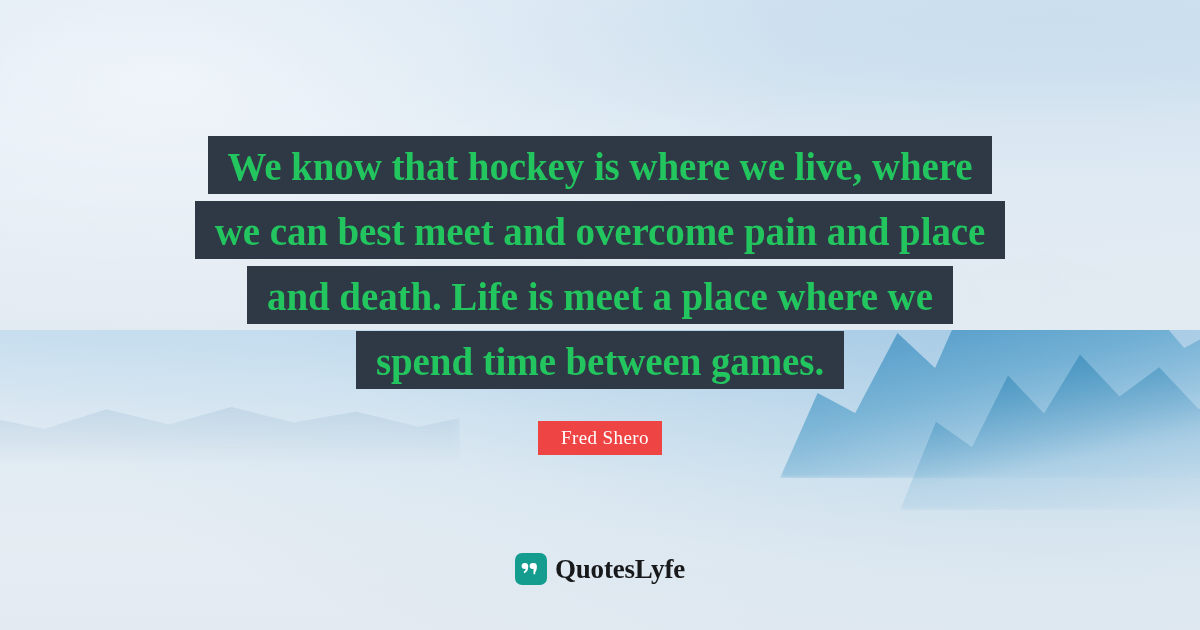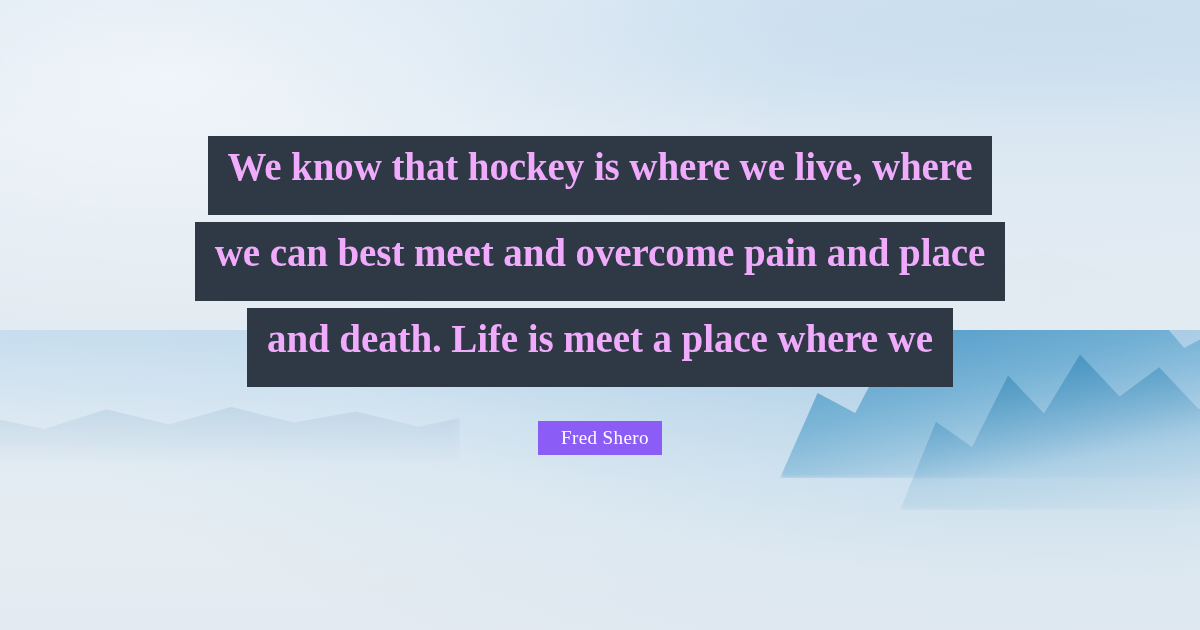--- a/index.html
+++ b/index.html
@@ -140,40 +140,40 @@
     left: 0;
     width: 1200px;
     display: flex;
     flex-direction: column;
     align-items: center;
     gap: 7px;
   }
 
   .quote-line {
     background: #2f3845;
-    color: #f0abfc;
+    color: #22c55e;
     font-family: "Liberation Serif", serif;
     font-weight: bold;
     font-size: 39px;
     line-height: 1;
     letter-spacing: -0.1px;
-    padding: 11px 20px 29px 20px;
+    padding: 11px 20px 8px 20px;
     white-space: nowrap;
   }
 
   #attribution {
     position: absolute;
     top: 421px;
     left: 0;
     width: 1200px;
     text-align: center;
   }
   #attribution-badge {
     display: inline-block;
-    background: #8b5cf6;
+    background: #ef4444;
     color: #ffffff;
     font-family: "Liberation Serif", serif;
     font-weight: normal;
     font-size: 19px;
     line-height: 1;
     letter-spacing: 0.4px;
     padding: 7px 13px 8px 23px;
   }
 
   #brand {
@@ -220,21 +220,36 @@
   <div class="bg-layer ridge-low-left"></div>
   <div class="bg-layer fog-bottom"></div>
   <div class="bg-layer bloom-topleft"></div>
 
   <div id="content">
 
     <div id="quote-block">
       <div class="quote-line">We know that hockey is where we live, where</div>
       <div class="quote-line">we can best meet and overcome pain and place</div>
       <div class="quote-line">and death. Life is meet a place where we</div>
+      <div class="quote-line">spend time between games.</div>
     </div>
 
     <div id="attribution">
       <span id="attribution-badge">Fred Shero</span>
     </div>
 
+    <div id="brand">
+      <span id="brand-logo-icon">
+        <svg width="22" height="22" viewBox="0 0 22 22" aria-hidden="true">
+          <path d="M4.6 5.0 c-1.7 0 -3.0 1.3 -3.0 3.0 0 1.7 1.3 3.0 3.0 3.0
+                   0.45 0 0.85 -0.09 1.2 -0.25 -0.18 1.35 -1.05 2.45 -2.25 2.95
+                   l0.75 1.5 c2.4 -0.95 3.9 -3.2 3.9 -6.0 l0 -1.2 c0 -1.7 -1.3 -3.0 -3.0 -3.0 z" fill="#ffffff"></path>
+          <path d="M12.6 5.0 c-1.7 0 -3.0 1.3 -3.0 3.0 0 1.7 1.3 3.0 3.0 3.0
+                   0.45 0 0.85 -0.09 1.2 -0.25 -0.05 0.4 -0.15 0.78 -0.3 1.12
+                   l0 4.38 1.75 0 0 -2.1 c1.0 -1.25 1.6 -2.95 1.6 -4.9 l0 -1.25
+                   c0 -1.7 -1.3 -3.0 -3.0 -3.0 z" fill="#ffffff"></path>
+        </svg>
+      </span>
+      <span id="brand-name">QuotesLyfe</span>
+    </div>
 
   </div>
 </div>
 
 </body></html>

